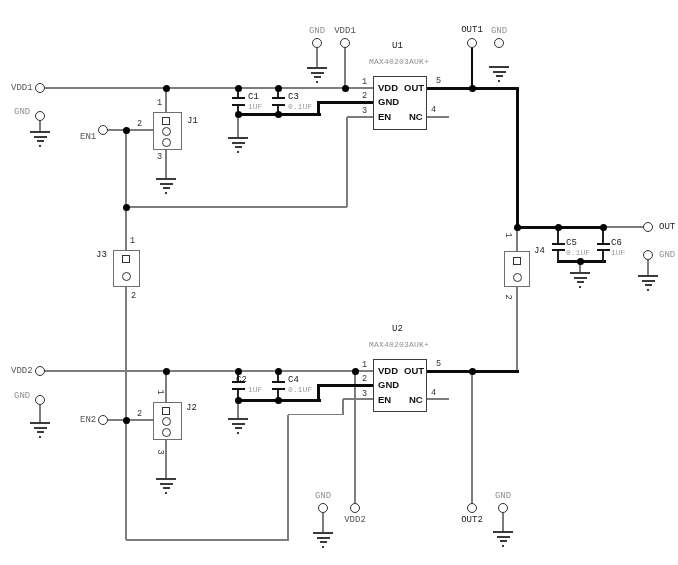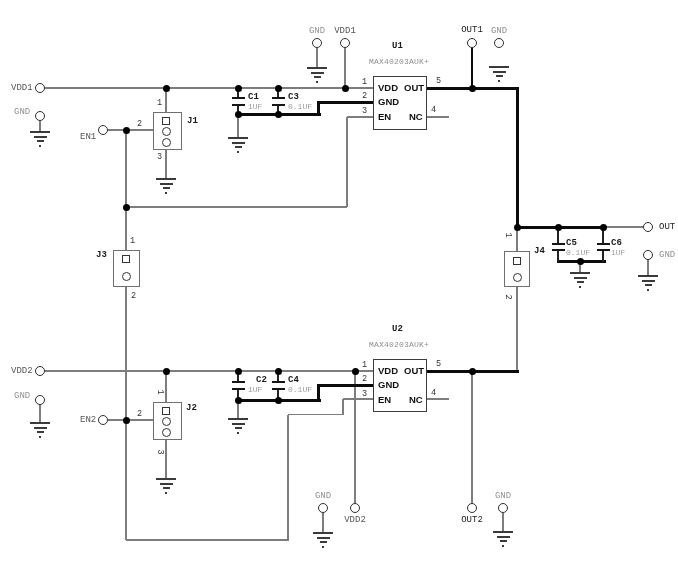--- a/index.html
+++ b/index.html
@@ -28,21 +28,21 @@
   
   .lbl{position:absolute;font-size:9px;line-height:10px;color:#4f4f4f;white-space:nowrap;}
   .dark{color:#1c1c1c}.gray{color:#919191}.mid{color:#555}
   .ctr{transform:translateX(-50%);}
   .rot{transform:rotate(90deg);}
   .pin{position:absolute;font-family:"Liberation Sans","DejaVu Sans",sans-serif;font-weight:bold;
        font-size:9.5px;line-height:10px;color:#111;white-space:nowrap;}
   .num{font-size:8.5px;color:#333;}
   .part{font-size:8px;color:#8f8f8f;letter-spacing:.2px;}
   .val{font-size:8px;color:#9a9a9a;}
-  .ref{font-weight:bold;color:#1a1a1a;}
+  .ref{font-weight:normal;color:#1a1a1a;}
 </style>
 </head>
 <body>
 
 <div class="sheet">
 
   <div class="w" style="left:44px;top:87.3px;width:329px;height:1.5px"></div>
   <div class="w" style="left:344.3px;top:47px;width:1.5px;height:41px"></div>
   <div class="w" style="left:316.3px;top:48px;width:1.5px;height:19px"></div>
   <div class="w" style="left:39.3px;top:121px;width:1.5px;height:11px"></div>
@@ -285,21 +285,21 @@
   <div class="psq" style="left:517px;top:261px"></div>
   <div class="pc" style="left:517px;top:277px"></div>
   <span class="lbl ref" style="left:534px;top:246px">J4</span>
   <span class="lbl num rot" style="left:505px;top:230px">1</span>
   <span class="lbl num rot" style="left:505px;top:292px">2</span>
 
   <span class="lbl ref" style="left:248px;top:92px">C1</span>
   <span class="lbl val" style="left:248px;top:102px">1UF</span>
   <span class="lbl ref" style="left:288px;top:92px">C3</span>
   <span class="lbl val" style="left:288px;top:102px">0.1UF</span>
-  <span class="lbl ref" style="left:256px;top:375px">C2</span>
+  <span class="lbl ref" style="left:236px;top:375px">C2</span>
   <span class="lbl val" style="left:248px;top:385px">1UF</span>
   <span class="lbl ref" style="left:288px;top:375px">C4</span>
   <span class="lbl val" style="left:288px;top:385px">0.1UF</span>
   <span class="lbl ref" style="left:566px;top:238px">C5</span>
   <span class="lbl val" style="left:566px;top:248px">0.1UF</span>
   <span class="lbl ref" style="left:611px;top:238px">C6</span>
   <span class="lbl val" style="left:611px;top:248px">1UF</span>
 
   <span class="lbl mid" style="left:11px;top:83px">VDD1</span>
   <span class="lbl gray" style="left:14px;top:107px">GND</span>

